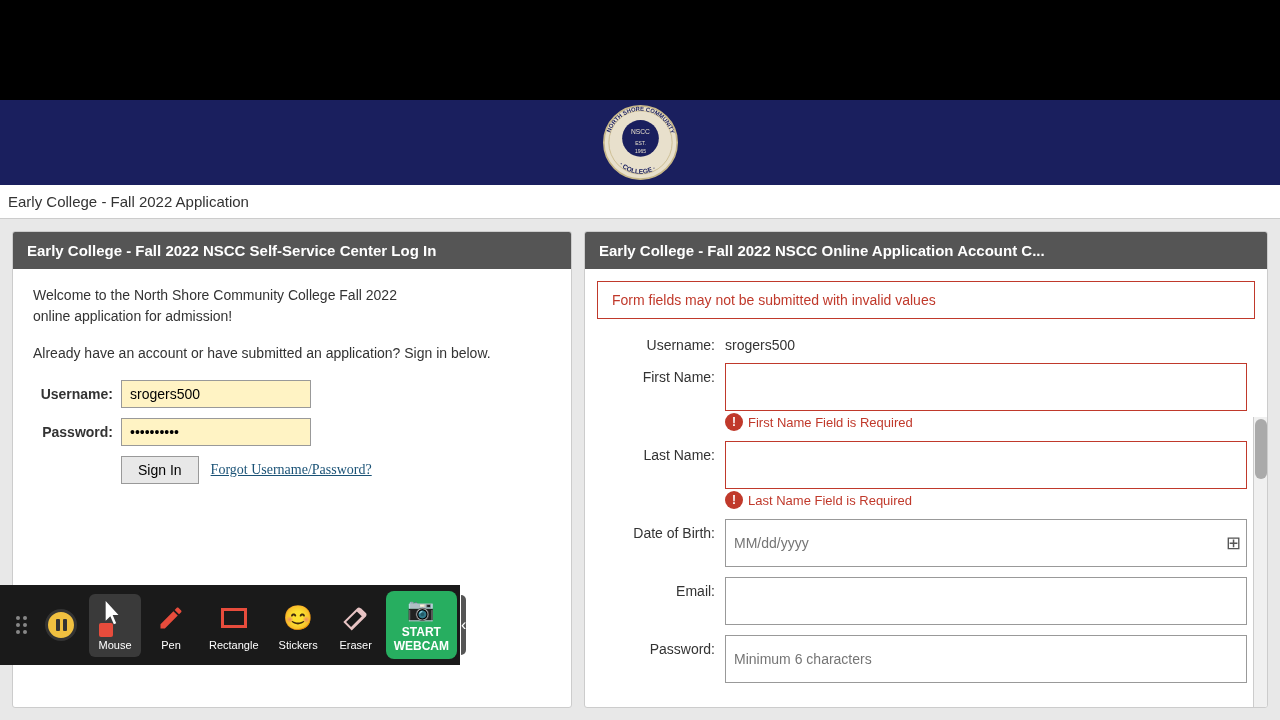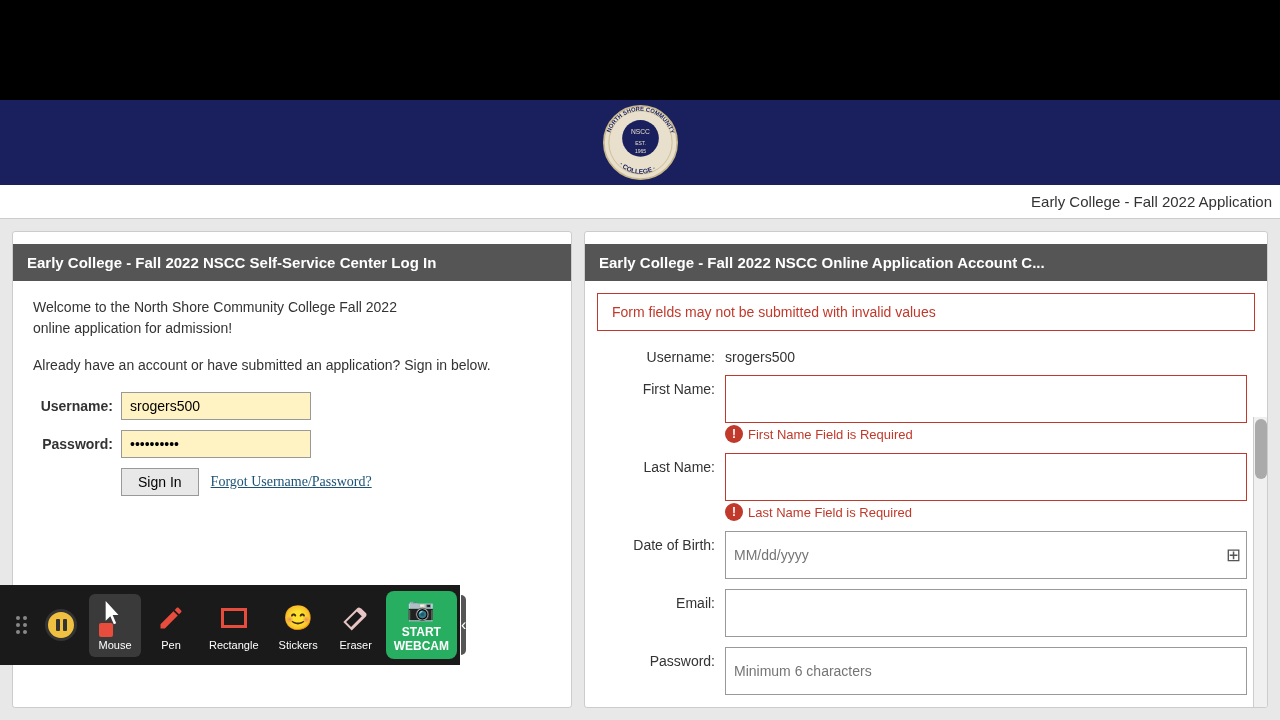--- a/index.html
+++ b/index.html
@@ -40,21 +40,21 @@
       height: 85px;
     }
 
     .college-seal {
       width: 85px;
       height: 75px;
     }
 
     .page-title-bar {
       background: #fff;
-      text-align: right;
+      text-align: left;
       padding: 8px;
       font-size: 15px;
       font-weight: 500;
       border-bottom: 1px solid #ccc;
     }
 
     .main-content {
       display: flex;
       flex: 1;
       padding: 12px;
@@ -76,21 +76,20 @@
     .panel-right {
       flex: 1;
     }
 
     .panel-header {
       background: #555;
       color: #fff;
       padding: 10px 14px;
       font-size: 15px;
       font-weight: bold;
-      margin-top: 12px;
     }
 
     .panel-body {
       padding: 16px 20px;
     }
 
     .welcome-text {
       margin-bottom: 16px;
       line-height: 1.5;
     }

